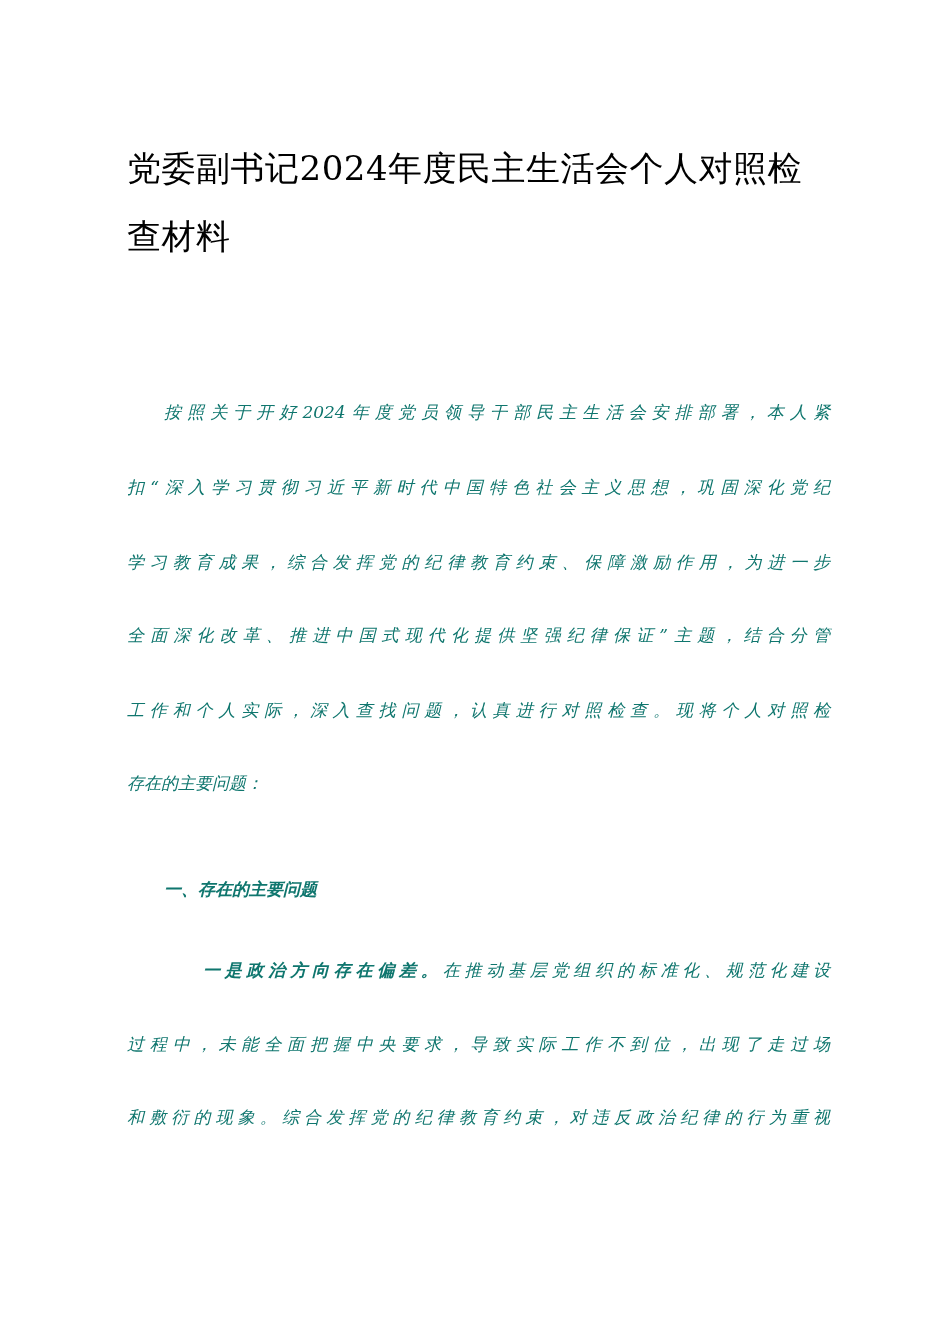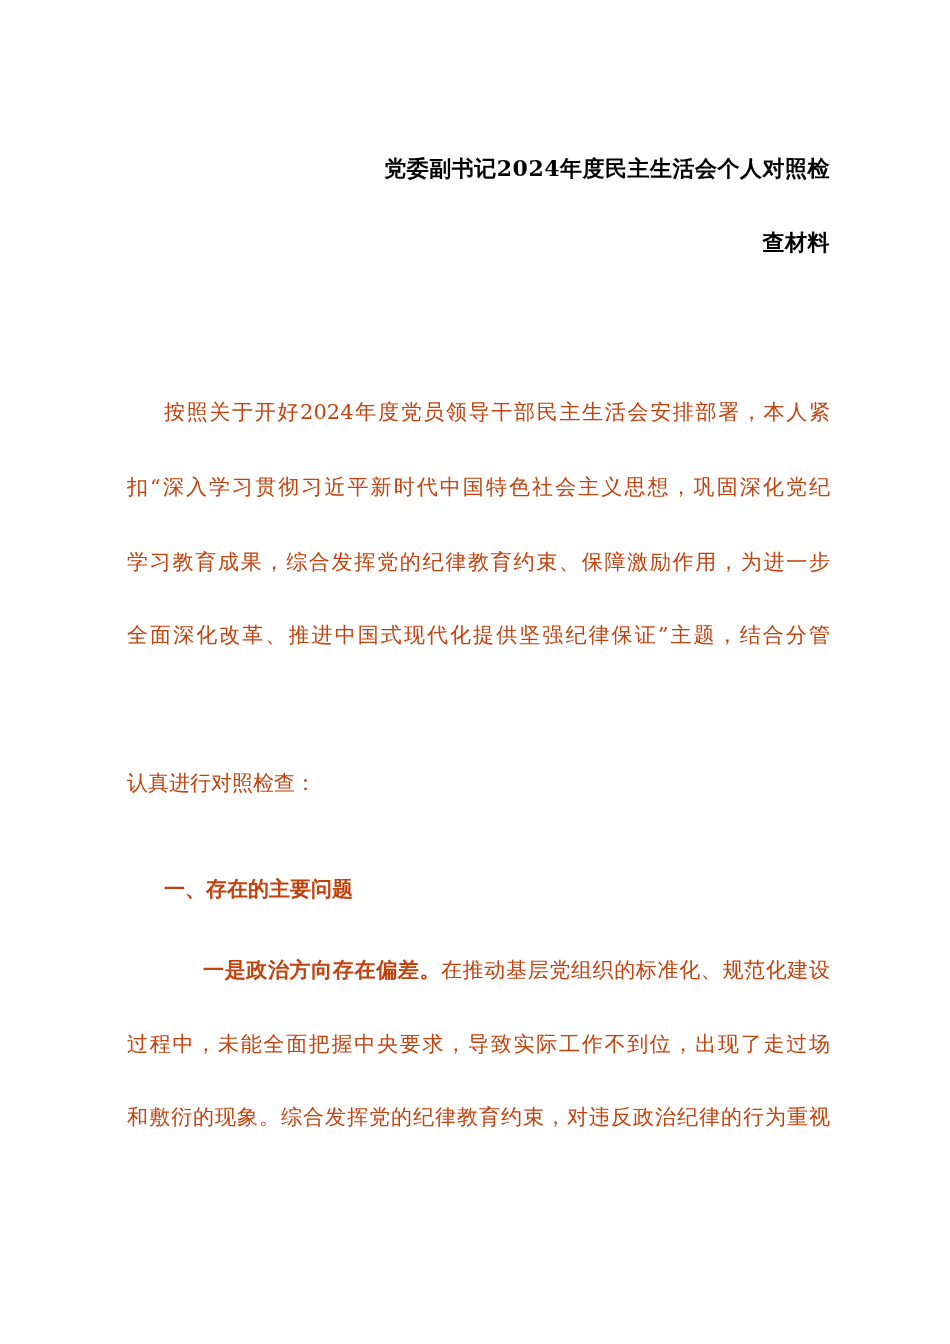--- a/index.html
+++ b/index.html
@@ -4,46 +4,47 @@
   <style>
     html, body { margin: 0; padding: 0; background: #ffffff; }
     body { width: 950px; height: 1344px; position: relative; overflow: hidden; }
     .page {
       position: absolute; left: 0; top: 0; width: 950px; height: 1344px;
       background: #ffffff; color: #000000;
       font-family: "DejaVu Serif", "Liberation Serif", serif;
     }
     .title {
       position: absolute; left: 127px; width: 703px;
-      text-align: right; font-size: 22px; font-weight: bold;
+      text-align: left; font-size: 34px; font-weight: normal;
       letter-spacing: 0.5px; line-height: 40px; color: #000;
     }
     .title.l1 { top: 148px; }
-    .title.l2 { top: 222px; }
+    .title.l2 { top: 216px; }
     .line {
       position: absolute; left: 127px; width: 703px;
-      font-size: 21px; line-height: 30px; white-space: nowrap;
-      text-align: justify; text-align-last: justify; color: #c2410c;
+      font-size: 17px; line-height: 30px; white-space: nowrap;
+      text-align: justify; text-align-last: justify; color: #0f766e; font-style: italic;
     }
     .line.last { text-align-last: left; }
     .line.indent { left: 164px; width: 666px; }
     .heading { font-weight: bold; text-align-last: left; margin-top: 45px; }
     .bold { font-weight: bold; margin-left: 39px; }
   </style>
 </head>
 <body>
 
 <div class="page">
   <div class="title l1">党委副书记2024年度民主生活会个人对照检</div>
   <div class="title l2">查材料</div>
 
   <div class="line indent" style="top:397px;">按照关于开好2024年度党员领导干部民主生活会安排部署，本人紧</div>
   <div class="line" style="top:472px;">扣“深入学习贯彻习近平新时代中国特色社会主义思想，巩固深化党纪</div>
   <div class="line" style="top:547px;">学习教育成果，综合发挥党的纪律教育约束、保障激励作用，为进一步</div>
   <div class="line" style="top:620px;">全面深化改革、推进中国式现代化提供坚强纪律保证”主题，结合分管</div>
-  <div class="line last" style="top:768px;">认真进行对照检查：</div>
+  <div class="line" style="top:695px;">工作和个人实际，深入查找问题，认真进行对照检查。现将个人对照检</div>
+  <div class="line last" style="top:768px;">存在的主要问题：</div>
 
   <div class="line indent heading" style="top:829px;">一、存在的主要问题</div>
 
   <div class="line indent" style="top:955px;"><span class="bold">一是政治方向存在偏差。</span><span>在推动基层党组织的标准化、规范化建设</span></div>
   <div class="line" style="top:1029px;">过程中，未能全面把握中央要求，导致实际工作不到位，出现了走过场</div>
   <div class="line" style="top:1102px;">和敷衍的现象。综合发挥党的纪律教育约束，对违反政治纪律的行为重视</div>
 </div>
 
 </body></html>

